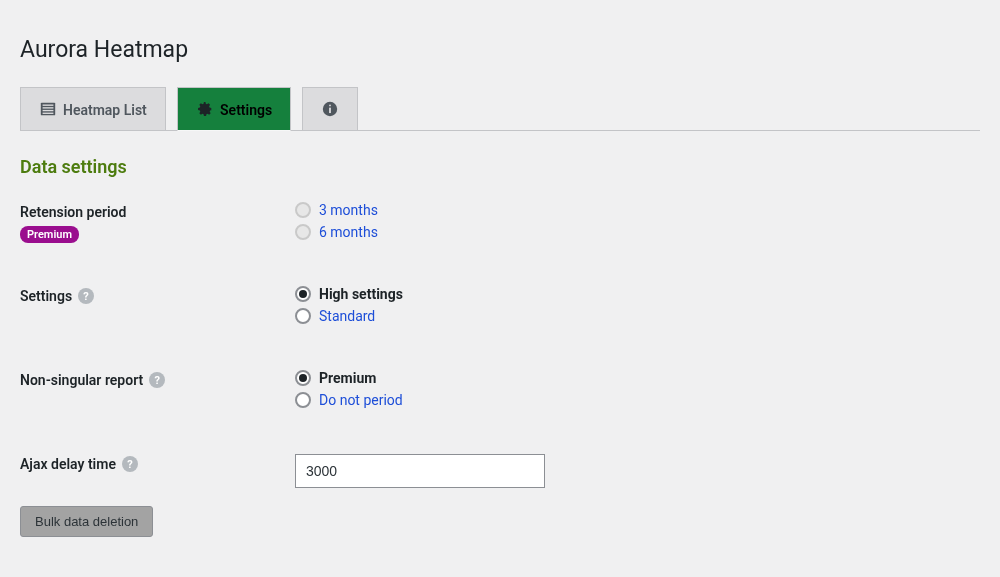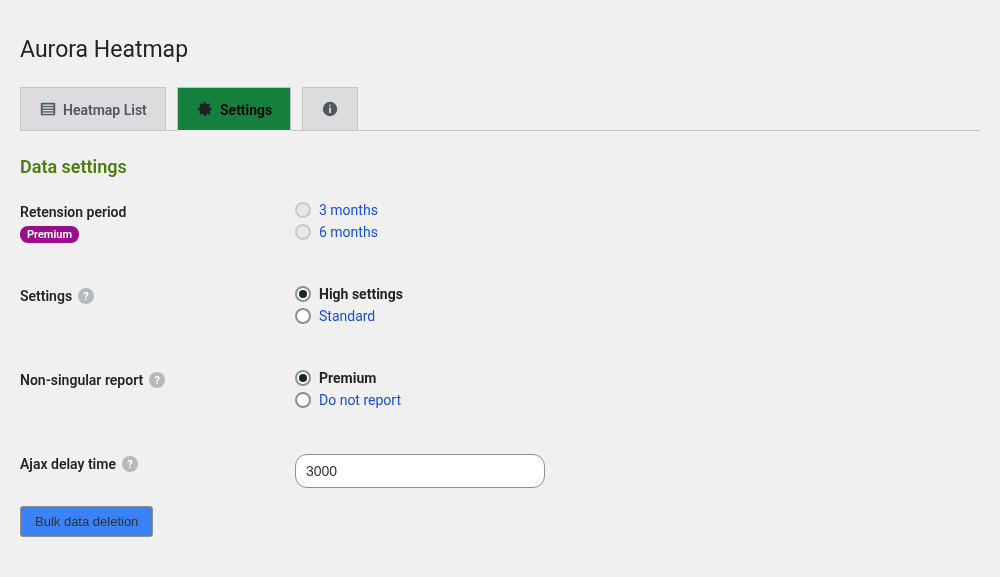--- a/index.html
+++ b/index.html
@@ -126,27 +126,27 @@
       width: 16px; height: 16px; border-radius: 50%;
       background: #b4b9be; color: #fff; font-size: 11px; font-weight: 700;
       display: inline-flex; align-items: center; justify-content: center;
       cursor: help;
     }
     input[type="text"].wp-input {
       width: 250px;
       height: 34px;
       padding: 4px 10px;
       border: 1px solid #8c8f94;
-      border-radius: 12px;
+      border-radius: 0;
       font-size: 14px;
       background: #fff;
       color: #2c3338;
     }
     .button-secondary {
-      background: #3b82f6;
+      background: #a3a3a3;
       border: 1px solid #8c8f94;
       color: #2c3338;
       padding: 7px 14px;
       font-size: 13px;
       border-radius: 3px;
       cursor: pointer;
     }
   </style>
 </head>
 <body>
@@ -232,21 +232,21 @@
           <span class="help-circle">?</span>
         </span>
       </div>
       <div class="form-values">
         <div class="radio-row">
           <span class="radio-dot checked"></span>
           <span class="radio-label bold">Premium</span>
         </div>
         <div class="radio-row">
           <span class="radio-dot"></span>
-          <span class="radio-label">Do not report</span>
+          <span class="radio-label">Do not period</span>
         </div>
       </div>
     </div>
 
     <div class="form-row tight">
       <div class="form-label-col">
         <span class="form-label">
           <span>Ajax delay time</span>
           <span class="help-circle">?</span>
         </span>

